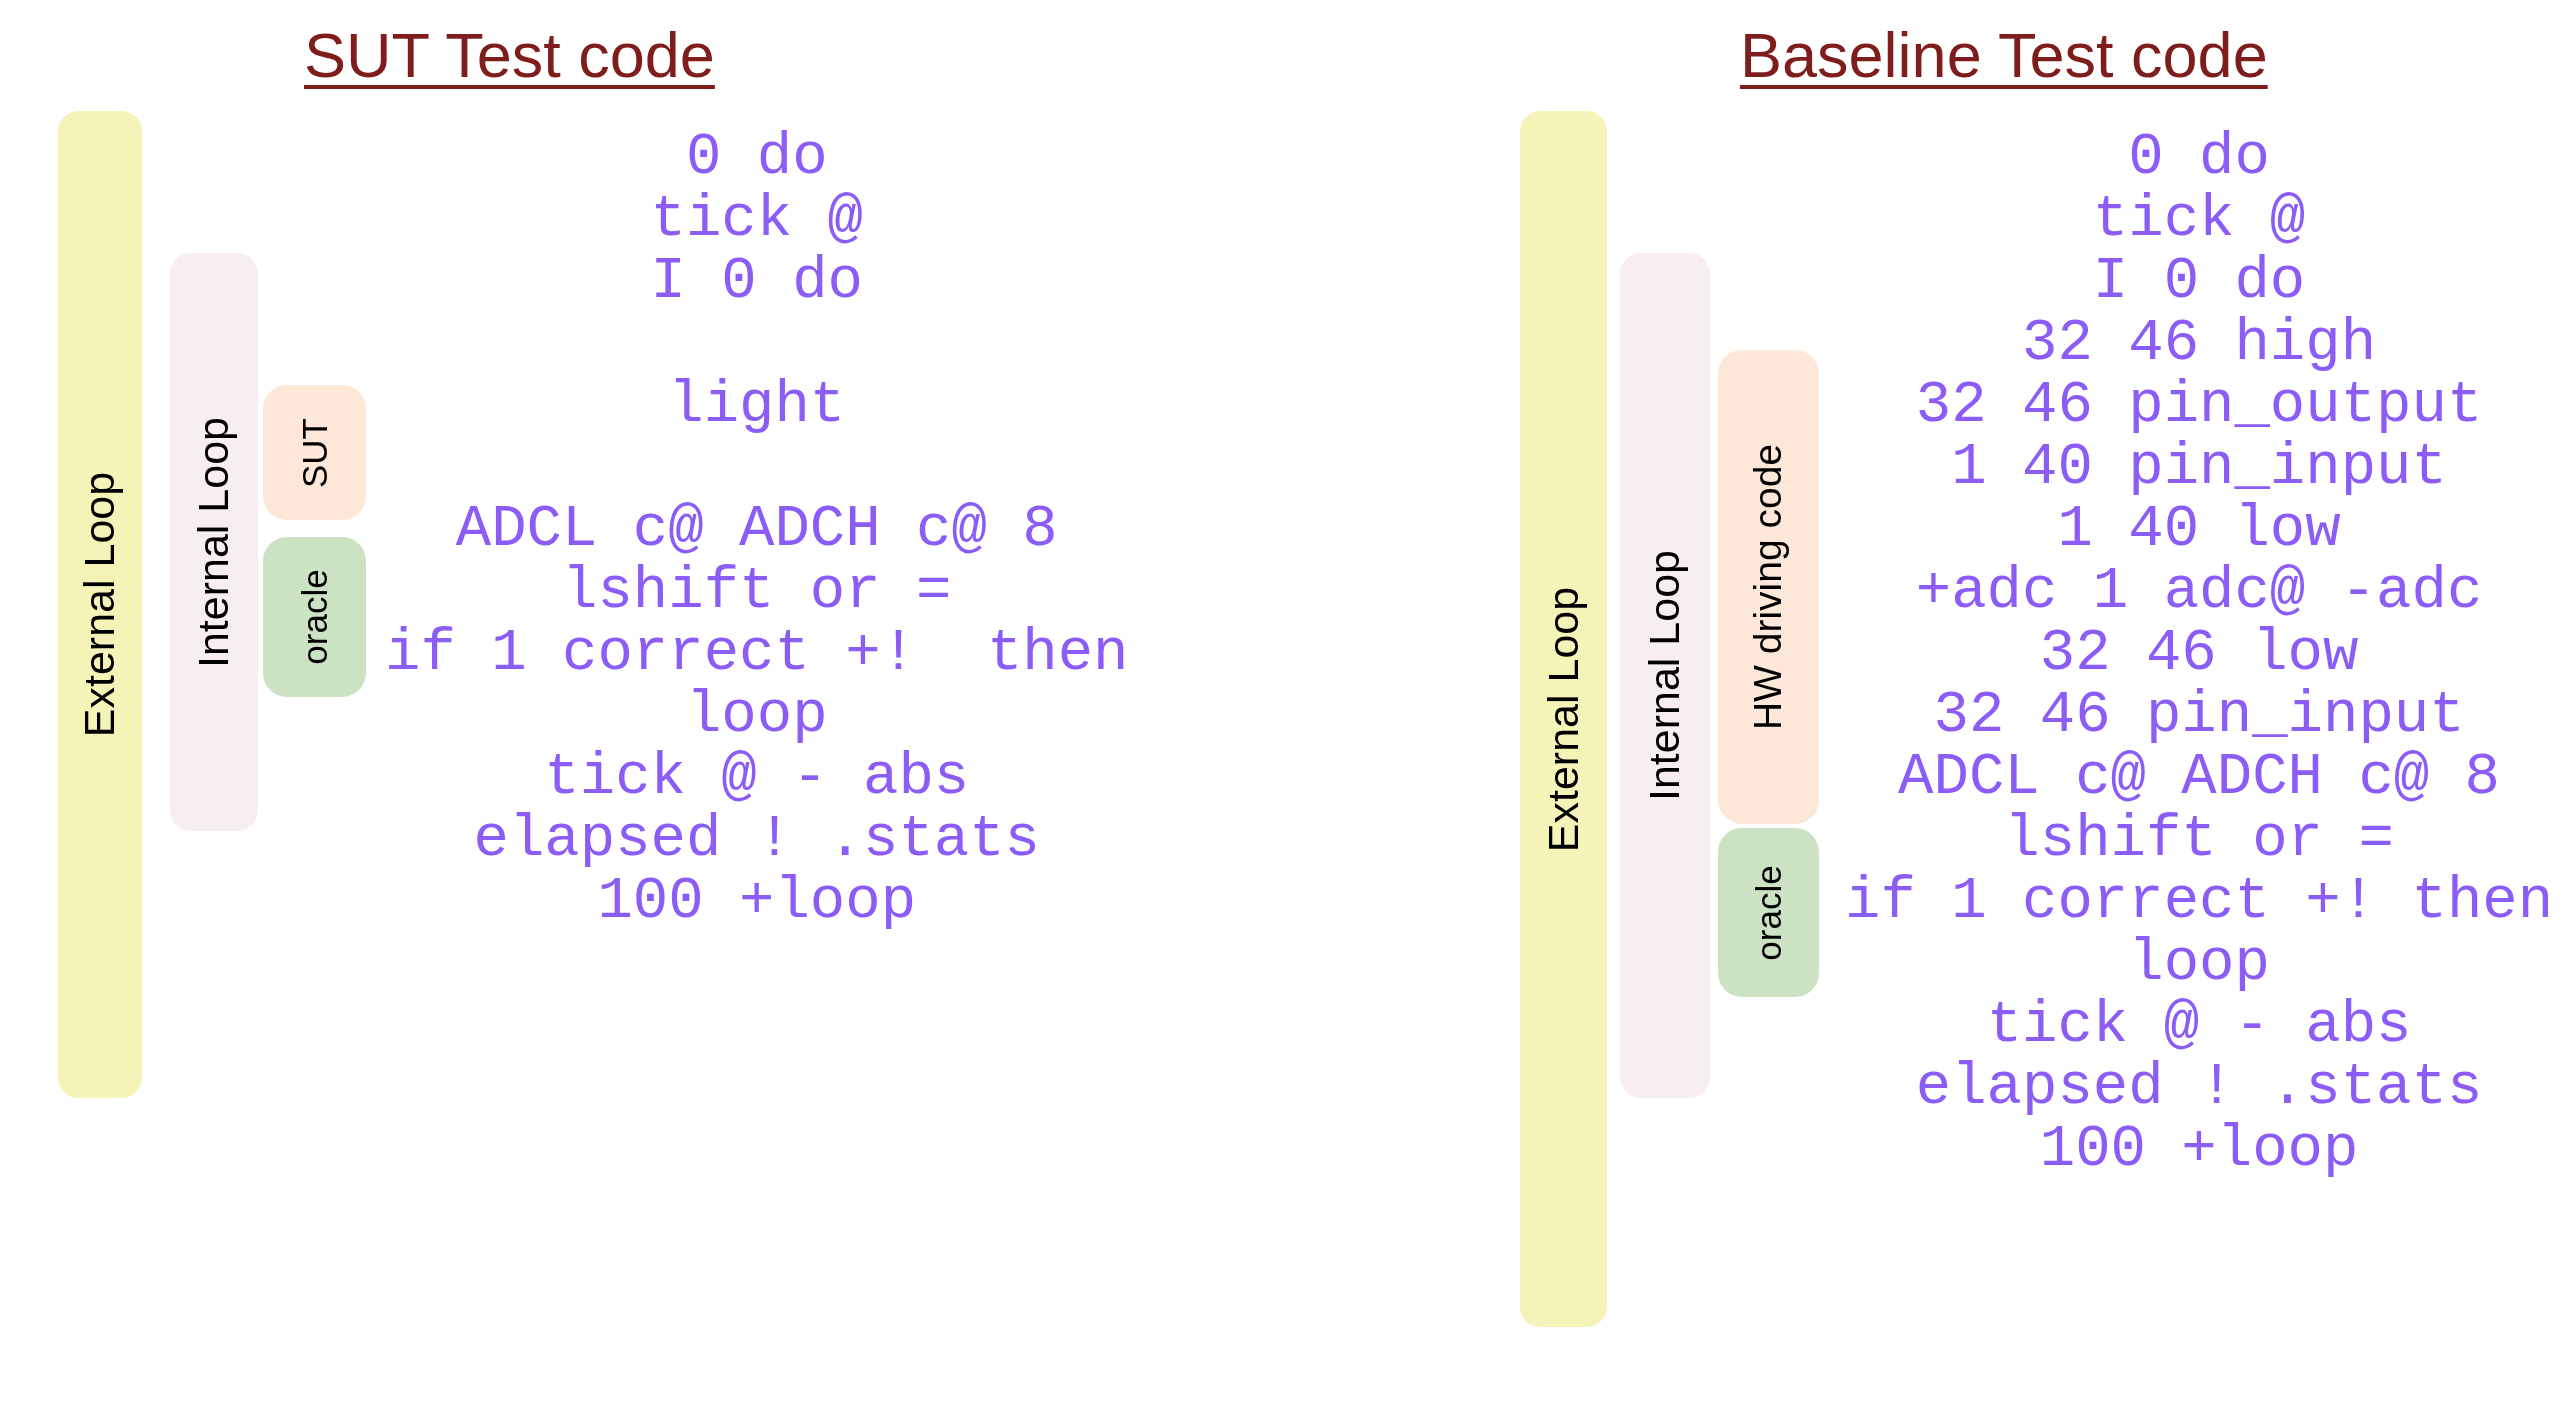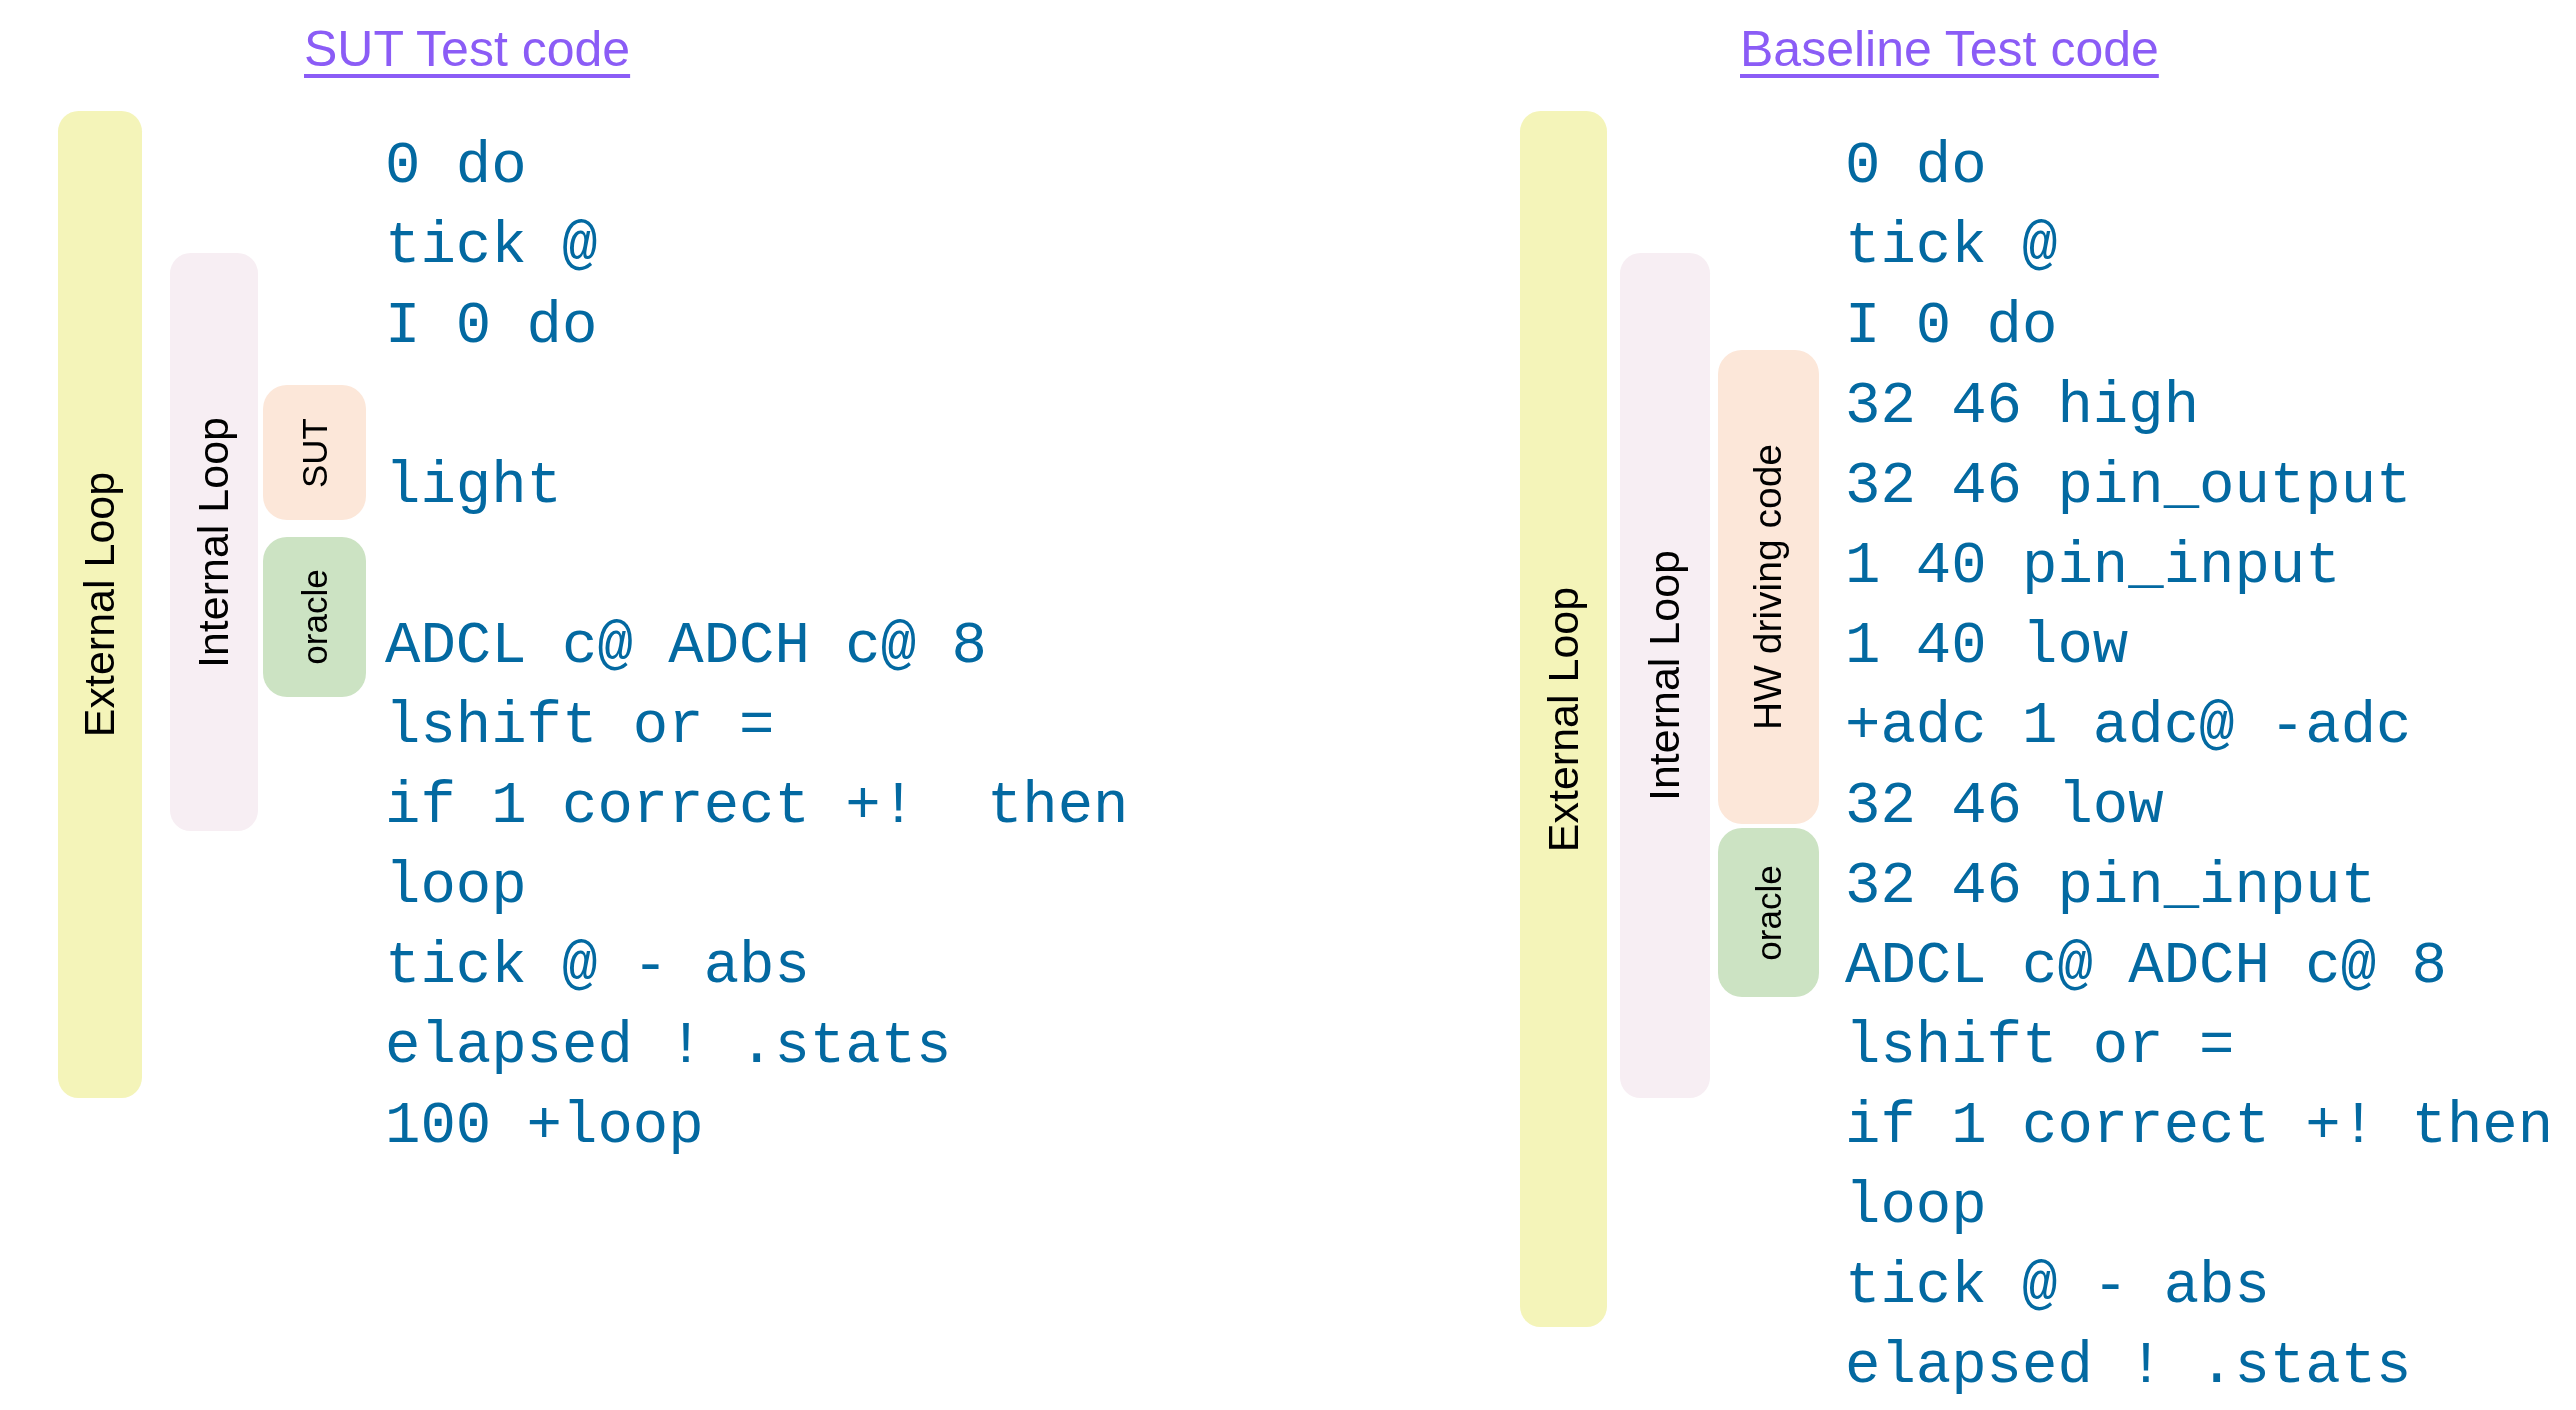--- a/index.html
+++ b/index.html
@@ -11,24 +11,24 @@
     width: 2576px;
     height: 1410px;
     position: relative;
     overflow: hidden;
     font-family: "Liberation Sans", sans-serif;
     color: #000000;
   }
   .panel-title {
     position: absolute;
     top: 24px;
-    font-size: 50px;
+    font-size: 63px;
     line-height: 1.0;
     font-weight: 400;
-    color: #8b5cf6;
+    color: #7f1d1d;
     text-decoration: underline;
     text-decoration-thickness: 4px;
     text-underline-offset: 8px;
     white-space: nowrap;
   }
   .bar {
     position: absolute;
     display: flex;
     align-items: center;
     justify-content: center;
@@ -44,23 +44,24 @@
   .bar.driver   { background: #fce7d9; border-radius: 24px; }
   .bar.oracle   { background: #cce3c3; border-radius: 24px; }
   .label-lg { font-size: 43px; }
   .label-md { font-size: 39px; }
   .label-sm { font-size: 35px; }
   .code-block {
     position: absolute;
     margin: 0;
     font-family: "Liberation Mono", monospace;
     font-size: 59px;
-    line-height: 80px;
+    line-height: 62px;
     white-space: pre;
-    color: #0369a1;
+    color: #8b5cf6;
+    text-align: center;
   }
 
   
   #left-title  { left: 304px; }
   #l-external  { left: 58px;   top: 111px;  width: 84px; height: 987px; }
   #l-internal  { left: 170px;  top: 253px;  width: 88px; height: 578px; }
   #l-sut       { left: 263px;  top: 385px;  width: 103px; height: 135px; }
   #l-oracle    { left: 263px;  top: 537px;  width: 103px; height: 160px; }
   #l-code      { left: 385px;  top: 127px; }
 

